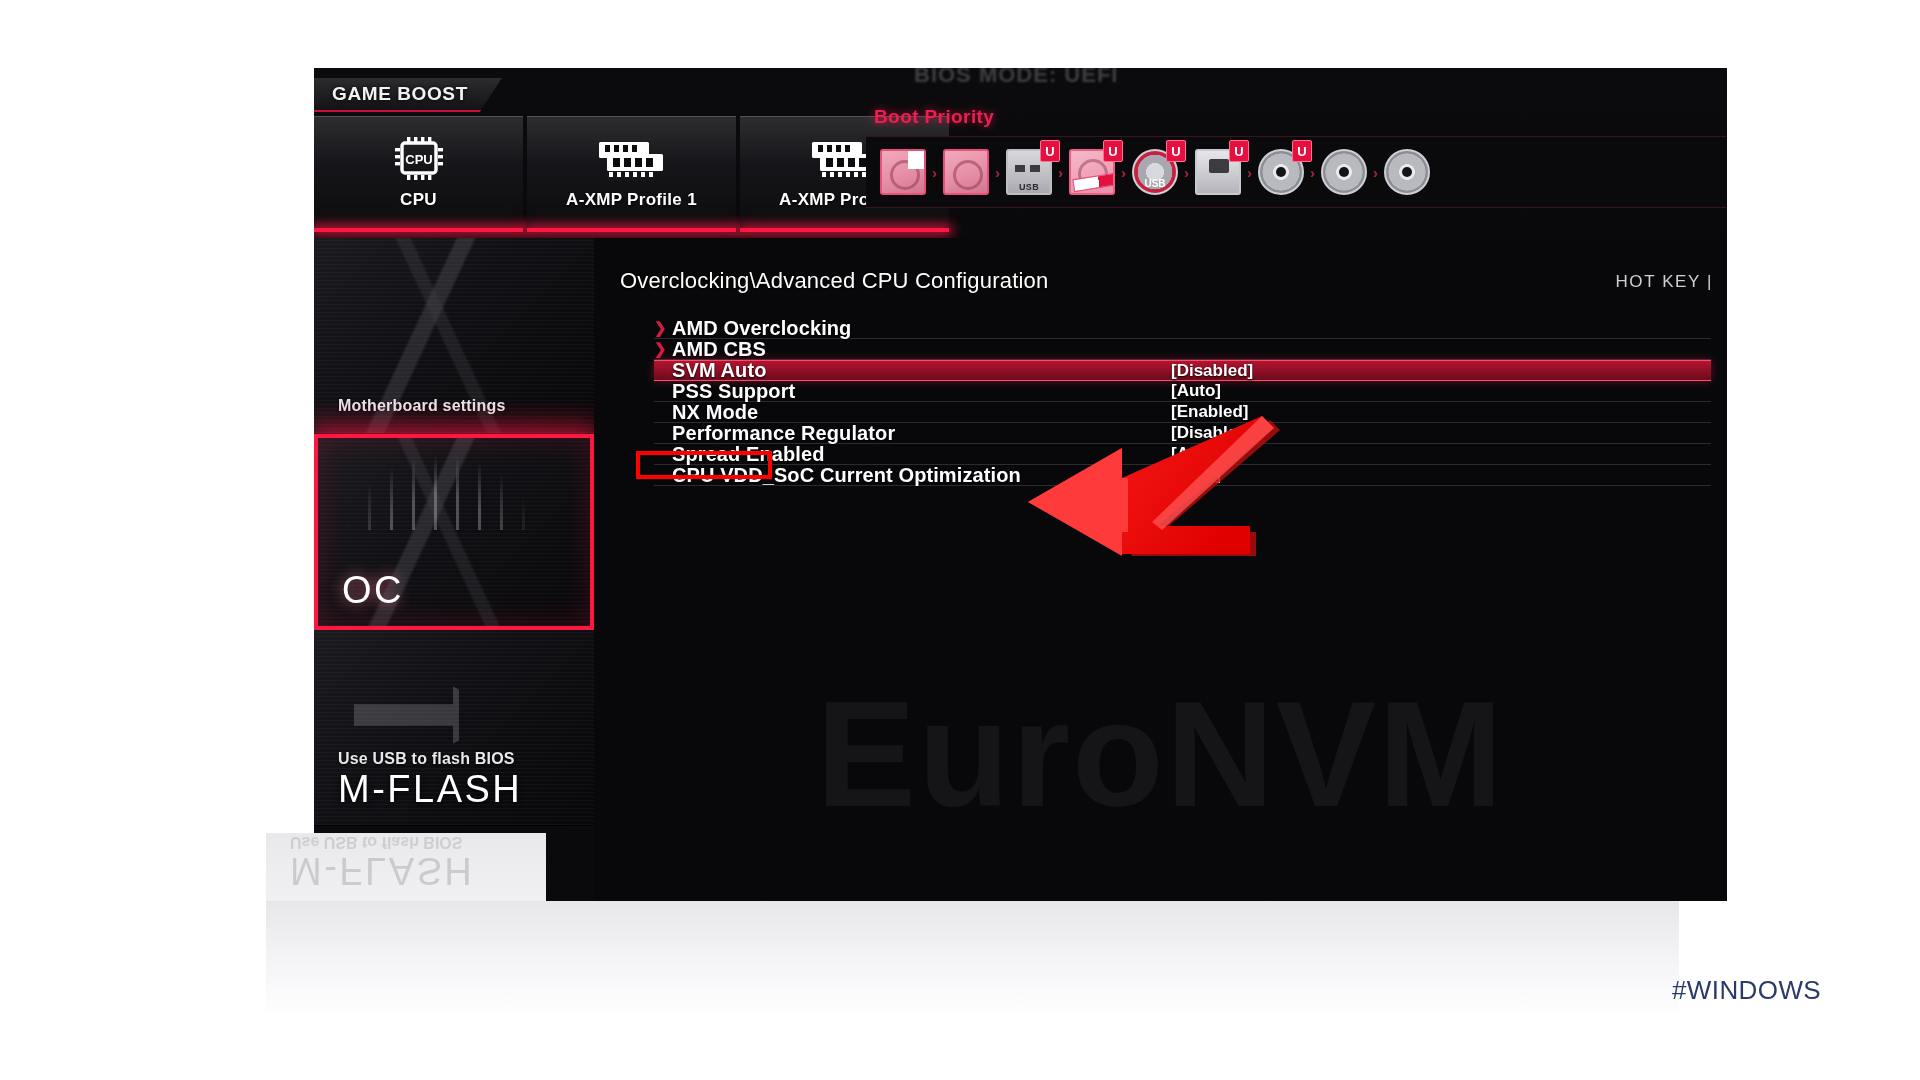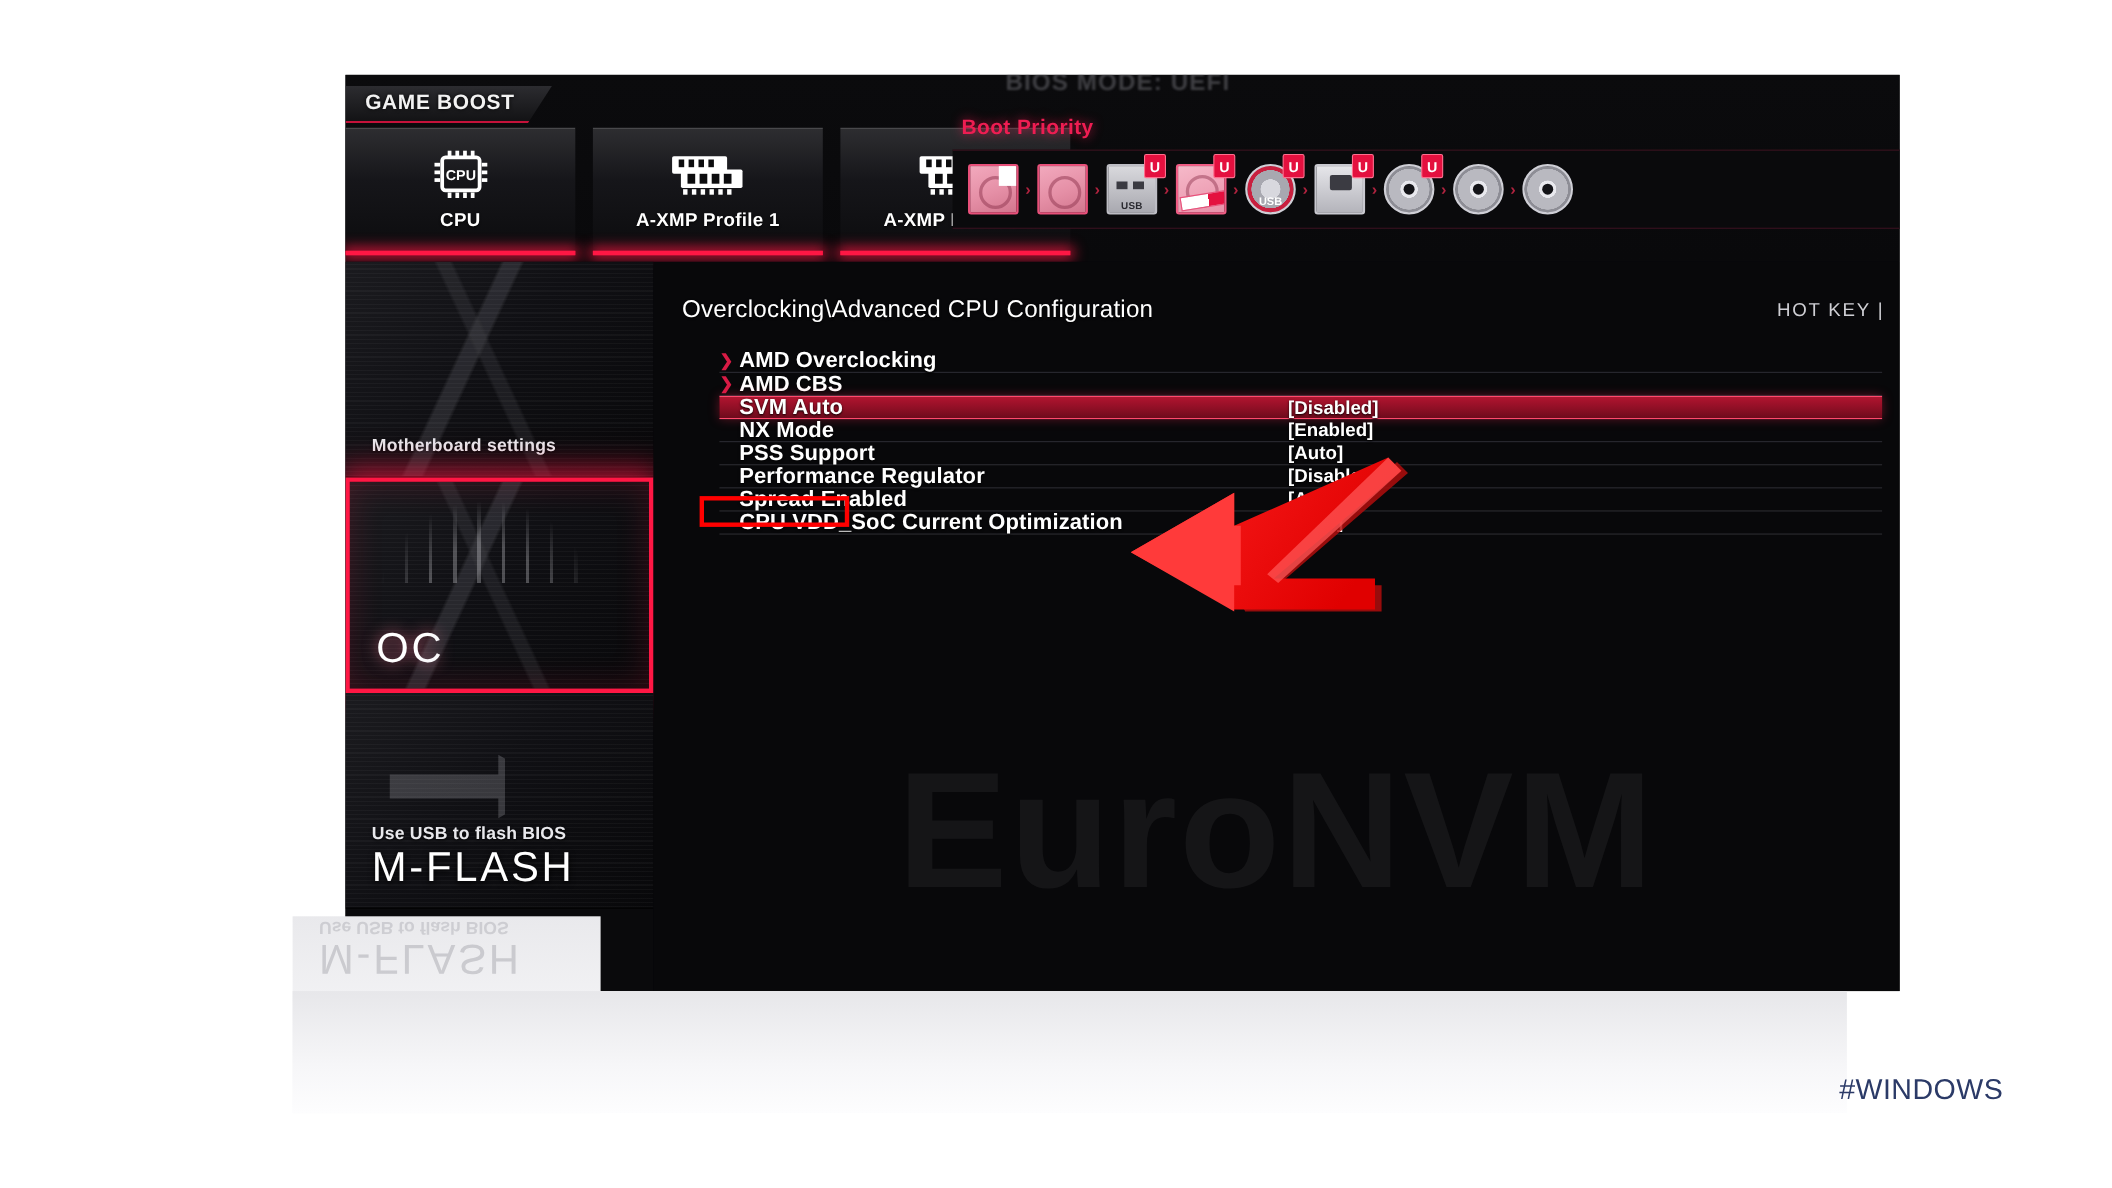--- a/index.html
+++ b/index.html
@@ -32,21 +32,21 @@
     display: flex; align-items: center;
     background: linear-gradient(180deg,#2c2c30 0%,#131315 100%);
     clip-path: polygon(0 0, 100% 0, calc(100% - 22px) 100%, 0 100%);
     border-bottom: 2px solid #c4123a;
   }
   .gb-tab span {
     color: #f2f2f2; font-size: 19px; font-weight: 700; letter-spacing: .6px;
     text-shadow: 0 0 4px rgba(0,0,0,.9);
   }
 
-  .boosttabs { position: absolute; left: 0; top: 48px; display: flex; gap: 16px; }
+  .boosttabs { position: absolute; left: 0; top: 48px; display: flex; gap: 4px; }
   .boosttab {
     width: 209px; height: 116px;
     background: linear-gradient(180deg,#2e2e31 0%,#16161a 42%,#0c0c0e 100%);
     border-bottom: 4px solid #e01040;
     position: relative;
     display: flex; flex-direction: column; align-items: center; justify-content: flex-start;
     padding-top: 12px;
     box-shadow: inset 0 1px 0 rgba(255,255,255,.18);
   }
   .boosttab .ticon { height: 62px; display: flex; align-items: center; }
@@ -491,28 +491,28 @@
         </div>
 
         <div class="row highlight">
           <span class="arrow"></span>
           <span class="name">SVM Auto</span>
           <span class="value">[Disabled]</span>
         </div>
 
         <div class="row">
           <span class="arrow"></span>
+          <span class="name">PSS Support</span>
+          <span class="value">[Auto]</span>
+        </div>
+
+        <div class="row">
+          <span class="arrow"></span>
           <span class="name">NX Mode</span>
           <span class="value">[Enabled]</span>
-        </div>
-
-        <div class="row">
-          <span class="arrow"></span>
-          <span class="name">PSS Support</span>
-          <span class="value">[Auto]</span>
         </div>
 
         <div class="row">
           <span class="arrow"></span>
           <span class="name">Performance Regulator</span>
           <span class="value">[Disabled]</span>
         </div>
 
         <div class="row">
           <span class="arrow"></span>

